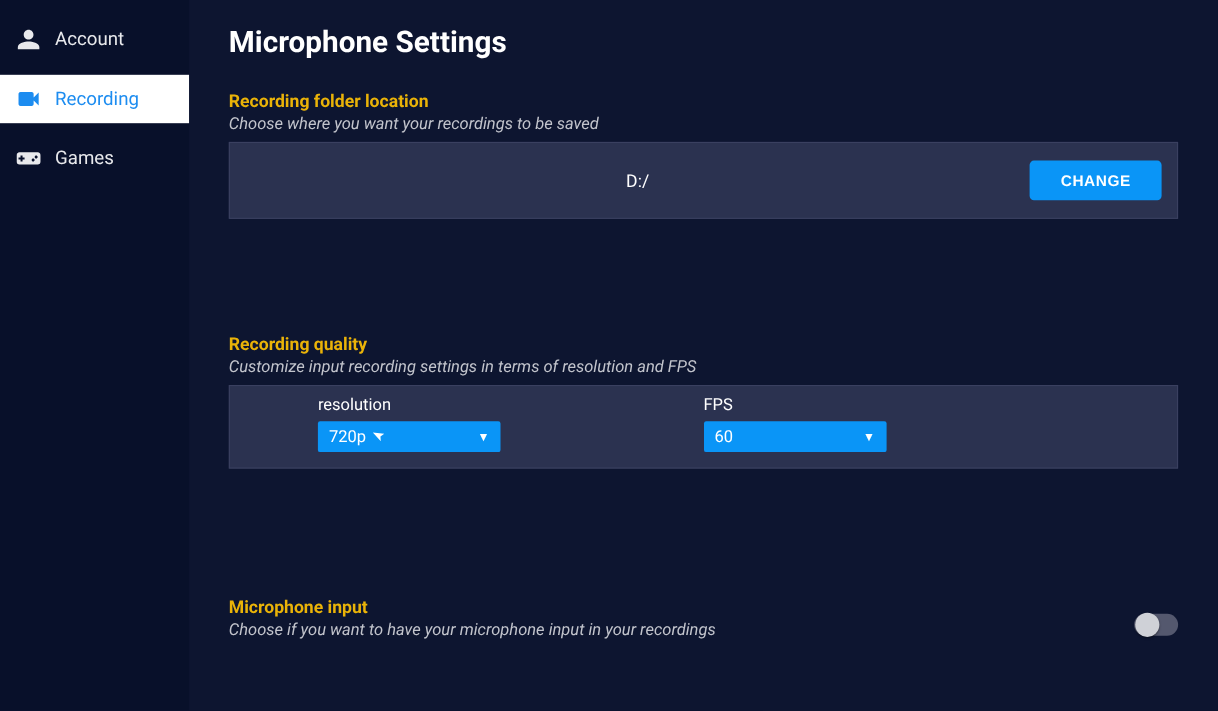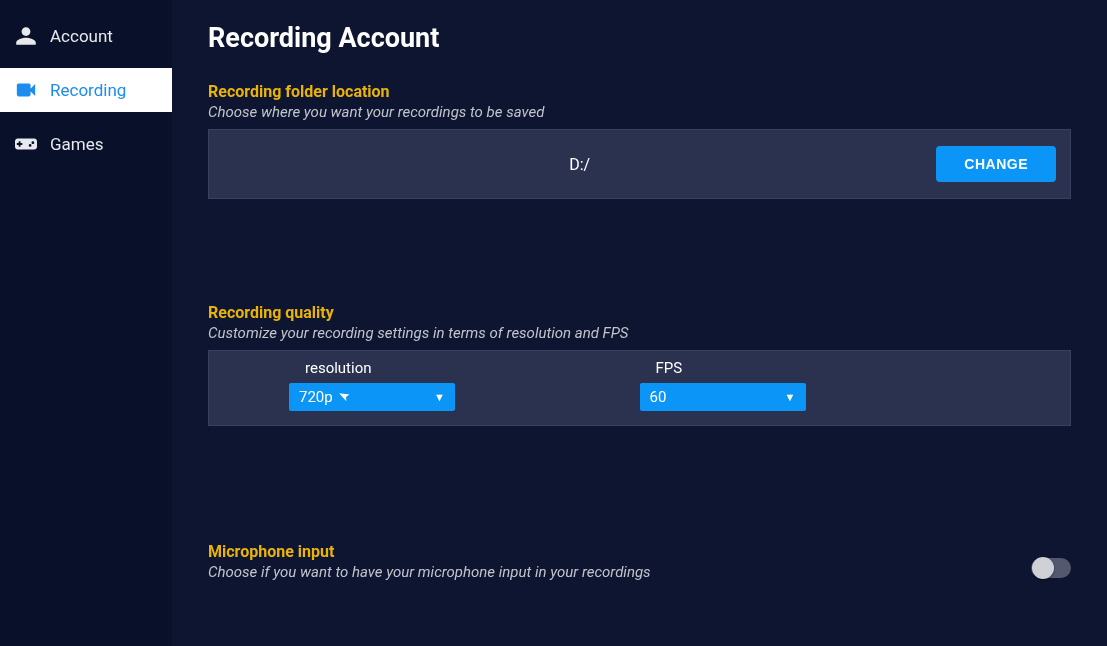--- a/index.html
+++ b/index.html
@@ -114,21 +114,21 @@
     display: flex;
     flex-direction: column;
     align-items: center;
     gap: 6px;
   }
   .quality-col.resolution { width: 50%; padding-left: 60px; align-items: flex-start; }
   .quality-col.fps { width: 38%; align-items: flex-start; }
   .quality-label {
     font-size: 15px;
     color: #ffffff;
-    margin-left: 16px;
+    margin-left: 0;
   }
   .select {
     background: #0a95f7;
     color: #ffffff;
     width: 166px;
     height: 28px;
     border-radius: 2px;
     display: flex;
     align-items: center;
     justify-content: space-between;
@@ -203,31 +203,31 @@
     <span class="icon">
       <svg viewBox="0 0 24 24">
           <path d="M21 6H3C1.35 6 0 7.35 0 9v6c0 1.65 1.35 3 3 3h18c1.65 0 3-1.35 3-3V9c0-1.65-1.35-3-3-3zM8 13H6v2H4v-2H2v-2h2V9h2v2h2v2zm8.5 2c-.83 0-1.5-.67-1.5-1.5S15.67 12 16.5 12s1.5.67 1.5 1.5S17.33 15 16.5 15zm3-3c-.83 0-1.5-.67-1.5-1.5S18.67 9 19.5 9 21 9.67 21 10.5 20.33 12 19.5 12z"></path>
         </svg>
     </span>
     <span>Games</span>
   </div>
 </nav>
 
 <main class="main">
-  <h1 class="page-title">Recording Account</h1>
+  <h1 class="page-title">Microphone Settings</h1>
 
   <div class="section-title">Recording folder location</div>
   <div class="section-desc">Choose where you want your recordings to be saved</div>
   <div class="panel">
     <div class="folder-path">D:/</div>
     <button class="change-btn">CHANGE</button>
   </div>
 
   <div class="section-title">Recording quality</div>
-  <div class="section-desc">Customize your recording settings in terms of resolution and FPS</div>
+  <div class="section-desc">Customize input recording settings in terms of resolution and FPS</div>
   <div class="quality-panel">
     <div class="quality-col resolution">
       <div class="quality-label">resolution</div>
       <div class="select">
         <span>720p</span>
         <span class="caret">▼</span>
         <span class="cursor-ptr">
           <svg viewBox="0 0 24 24">
               <path d="M4 2l16 8-7 2-2 7z"></path>
             </svg>

